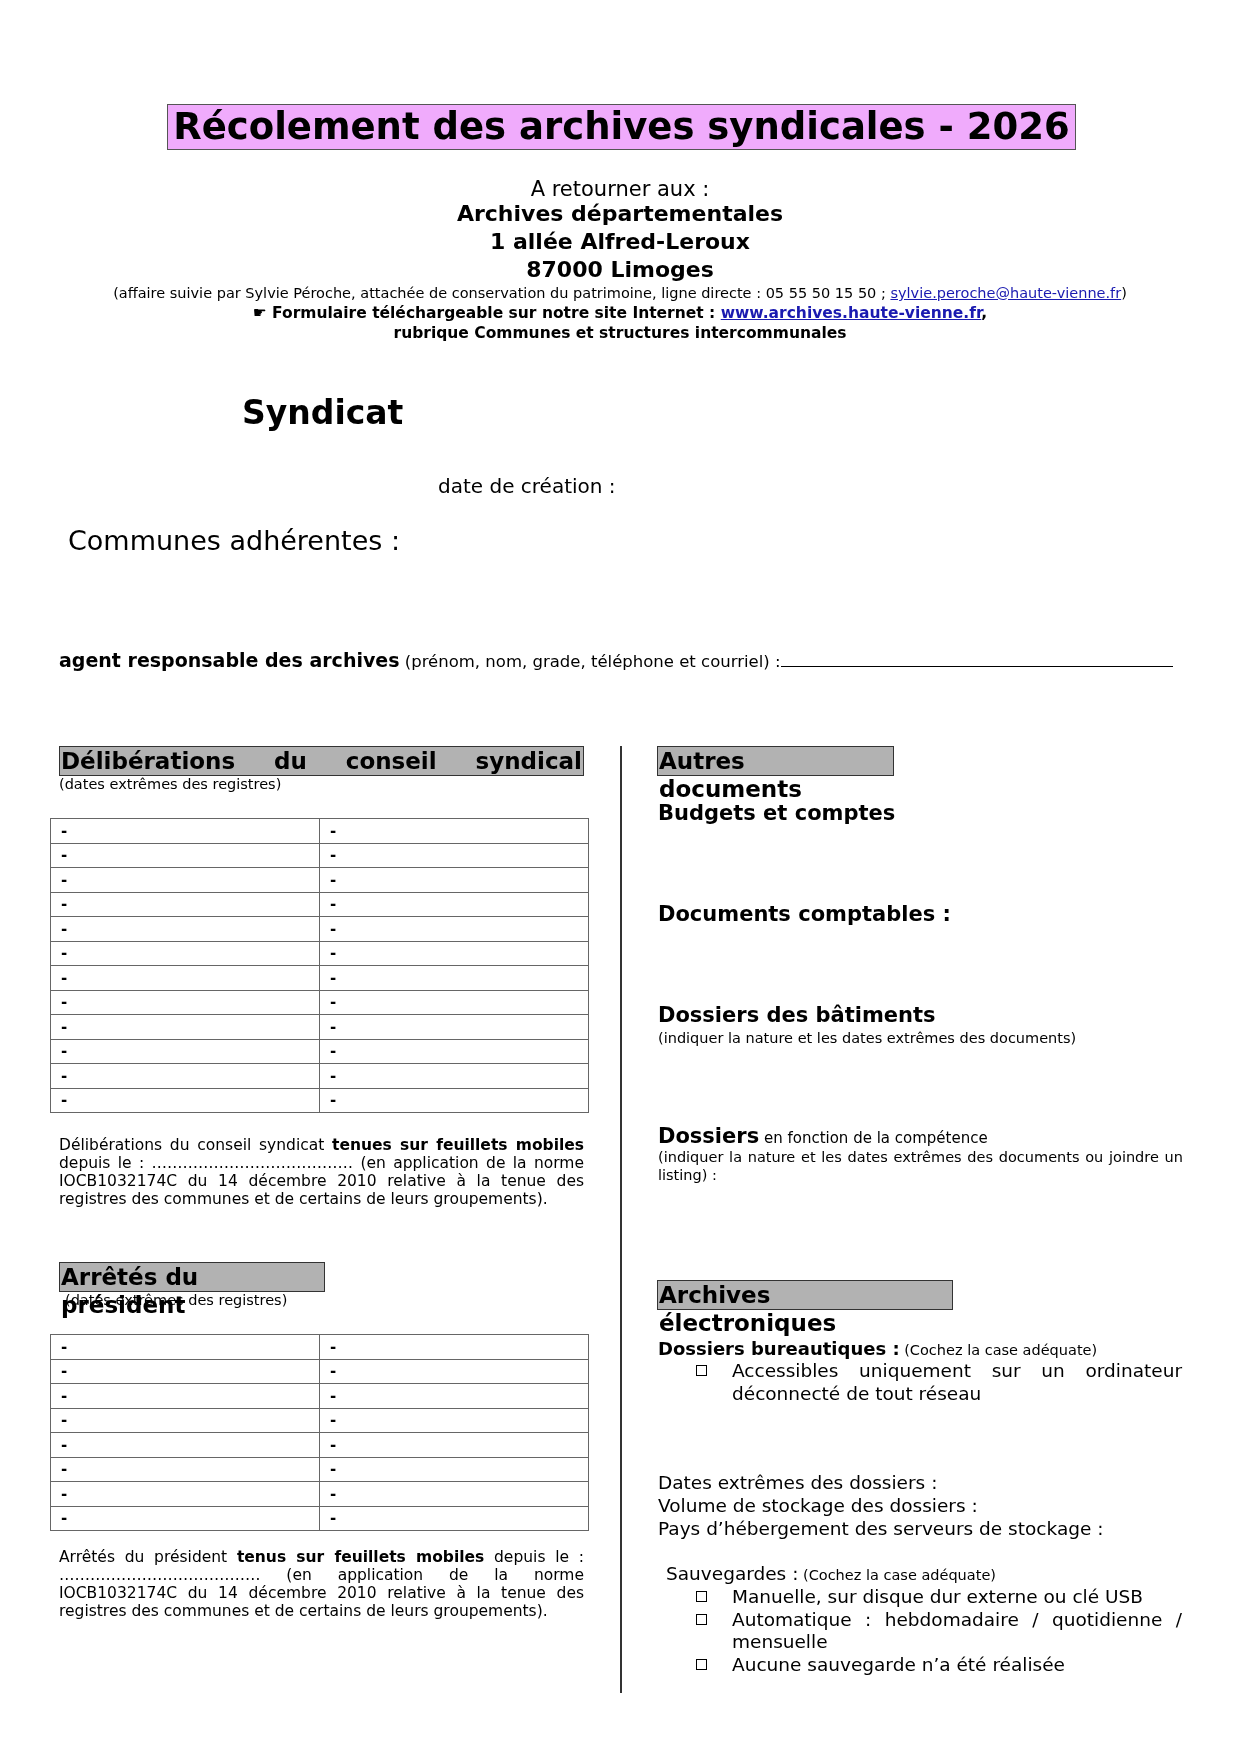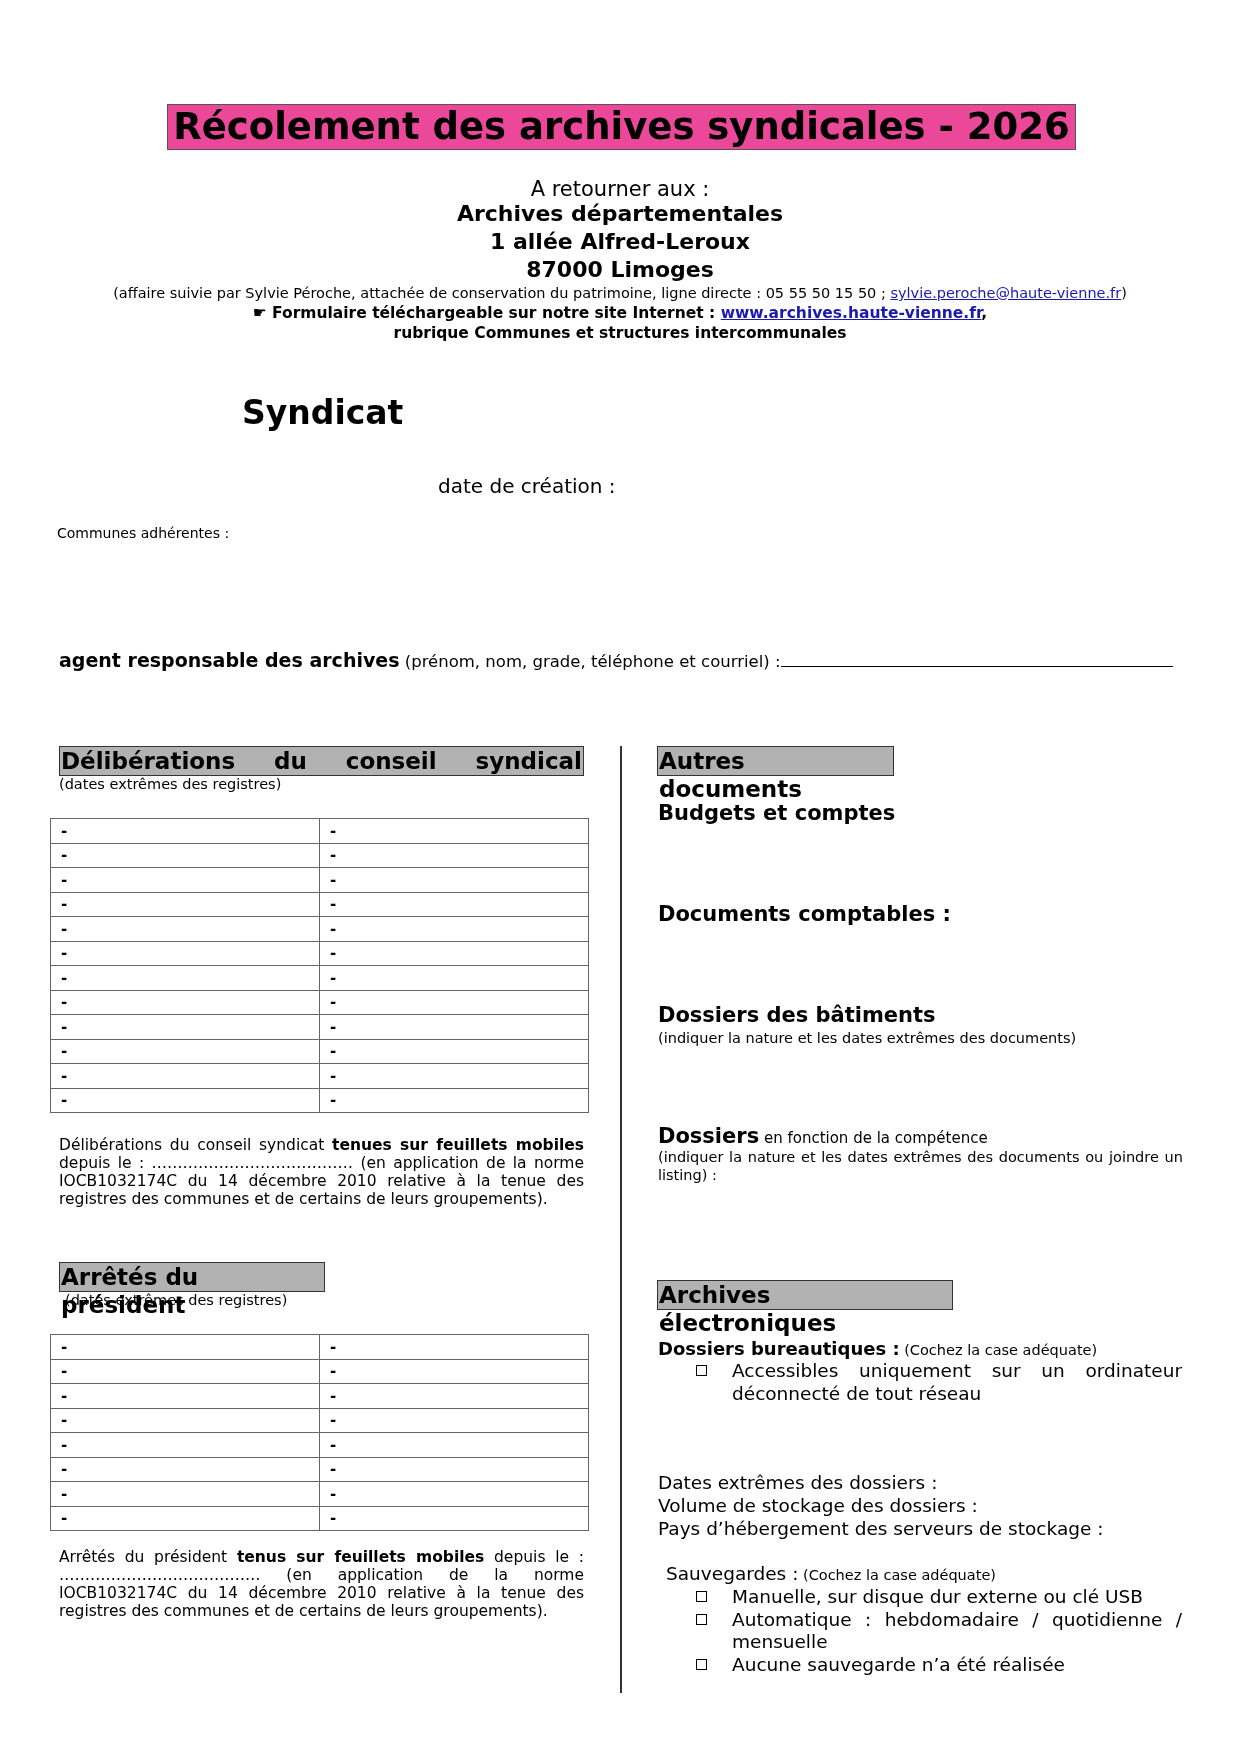--- a/index.html
+++ b/index.html
@@ -1,30 +1,30 @@
 <!DOCTYPE html>
 <html><head>
   <meta charset="utf-8">
   <style>
     html, body { margin: 0; padding: 0; background: #ffffff; }
     body { width: 1240px; height: 1753px; position: relative; overflow: hidden;
            font-family: "DejaVu Sans", sans-serif; color: #000; }
     .abs { position: absolute; }
-    .title-box { left: 167px; top: 104px; width: 909px; height: 46px; background: #ec4899;
+    .title-box { left: 167px; top: 104px; width: 909px; height: 46px; background: #f0abfc;
                  border: 1px solid #555; box-sizing: border-box; text-align: center;
                  font-weight: bold; font-size: 37px; line-height: 44px; white-space: nowrap; }
     .center { left: 0; width: 1240px; text-align: center; }
     .ret { top: 177px; font-size: 21px; }
     .addr { font-weight: bold; font-size: 22px; }
     .small { font-size: 14.5px; }
     .smallb { font-size: 15.5px; font-weight: bold; }
     a { color: #1a1ab0; text-decoration: underline; }
     .syndicat { left: 242px; top: 393px; font-size: 33px; font-weight: bold; }
     .datecre { left: 438px; top: 474px; font-size: 20px; }
-    .communes { left: 57px; top: 525px; font-size: 14px; }
+    .communes { left: 68px; top: 525px; font-size: 27px; }
     .agent { left: 59px; top: 648px; font-size: 19px; white-space: nowrap; }
     .agent .n { font-size: 16.5px; }
     .uline { display: inline-block; width: 392px; border-bottom: 1.5px solid #000; height: 18px; vertical-align: baseline; }
     .divider { left: 620px; top: 746px; width: 2px; height: 947px; background: #333; }
     .sec-head { background: #b2b2b2; border: 1px solid #333; box-sizing: border-box;
                 font-weight: bold; font-size: 23px; line-height: 28px; height: 30px; padding: 0 1px; }
     .sec-head.full { left: 59px; top: 746px; width: 525px; display: flex; justify-content: space-between; }
     .note { font-size: 14.5px; }
     table.reg { position: absolute; border-collapse: collapse; }
     table.reg td { border: 1.5px solid #666; width: 269px; height: 24.5px; padding: 0 10px; box-sizing: border-box;

